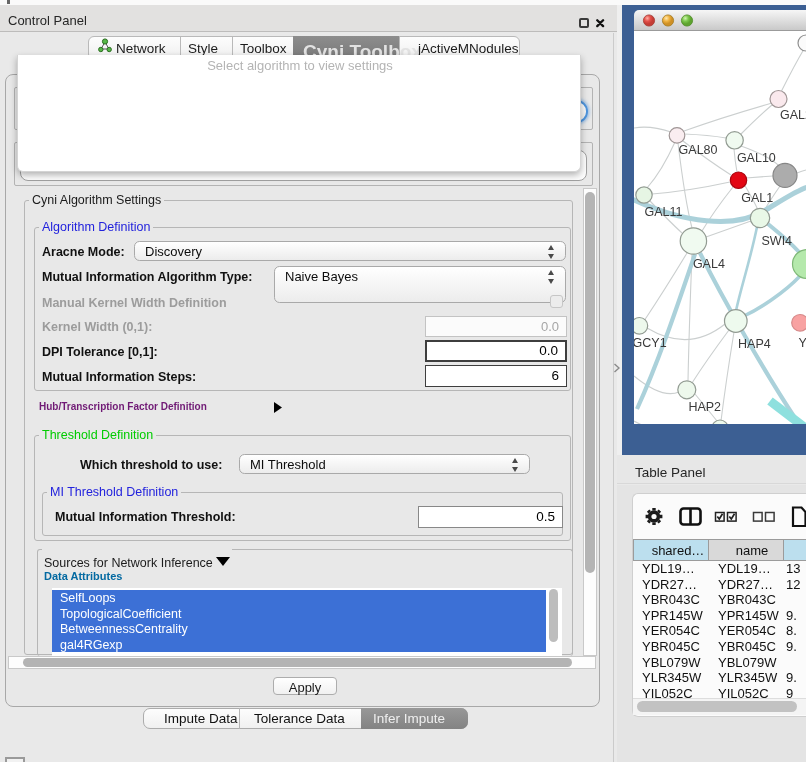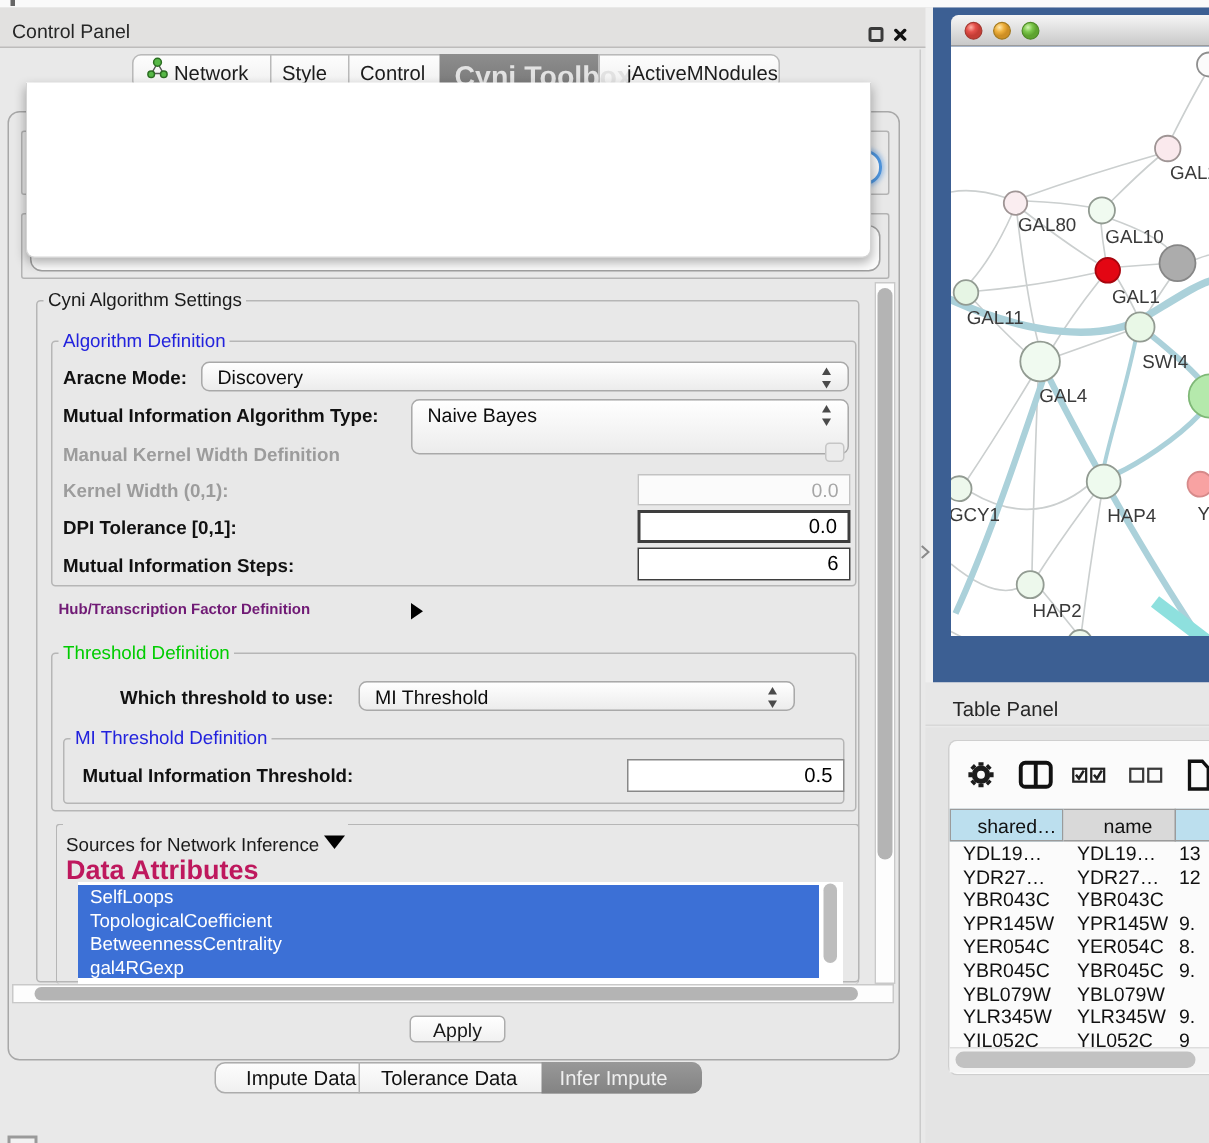--- a/index.html
+++ b/index.html
@@ -37,21 +37,21 @@
 <div class="abs" style="left:293px;top:36px;width:106px;height:24px;background:linear-gradient(#8D8D8D,#787878);"></div>
 <div class="abs" style="left:399px;top:36px;width:1px;height:24px;background:#B9B9B9;"></div>
 <svg class="abs" style="left:97px;top:37px;" width="16" height="17" viewBox="0 0 16 17">
  <path d="M8 5 L4 12 M8 5 L12 12 M4 12 L12 12" stroke="#555" stroke-width="1"></path>
  <circle cx="8" cy="4.5" r="2.6" fill="#57B847" stroke="#2C6E22" stroke-width="1"></circle>
  <circle cx="3.8" cy="12.5" r="2.2" fill="#57B847" stroke="#2C6E22" stroke-width="1"></circle>
  <circle cx="12.2" cy="12.5" r="2.2" fill="#57B847" stroke="#2C6E22" stroke-width="1"></circle>
 </svg>
 <div class="abs" style="left:116px;top:41px;font-size:13.5px;color:#1c1c1c;">Network</div>
 <div class="abs" style="left:188px;top:41px;font-size:13.5px;color:#1c1c1c;">Style</div>
-<div class="abs" style="left:240px;top:41px;font-size:13.5px;color:#1c1c1c;">Control</div>
+<div class="abs" style="left:240px;top:41px;font-size:13.5px;color:#1c1c1c;">Toolbox</div>
 <div class="abs" style="left:303px;top:41px;font-size:19px;color:#E2E2E2;font-weight:bold;">Cyni Toolbox</div>
 <div class="abs" style="left:406px;top:41px;font-size:13.5px;color:#1c1c1c;margin-left:12px;">jActiveMNodules</div>
 
 <div class="abs" style="left:5px;top:74px;width:595px;height:633px;border:1px solid #A8A8A8;border-radius:8px;background:#E8E8E8;"></div>
 
 <div class="abs" style="left:14px;top:87px;width:579px;height:43px;border:1px solid #B3B3B3;border-radius:2px;"></div>
 <div class="abs" style="left:500px;top:100px;width:88px;height:23px;border-radius:11px;background:linear-gradient(#FFF,#EDEDED);border:2.5px solid #4E94DC;box-shadow:0 0 3px 1.5px rgba(100,160,225,.55);"></div>
 <div class="abs" style="left:14px;top:142px;width:579px;height:44px;border:1px solid #B3B3B3;border-radius:2px;"></div>
 <div class="abs" style="left:20px;top:150px;width:567px;height:31px;border-radius:8px;background:#FDFDFD;border:1px solid #A0A0A0;"></div>
 
@@ -99,21 +99,21 @@
     <span class="step"></span>
 </div>
 
 <div class="abs" style="left:42px;top:492px;width:521px;height:44px;border:1px solid #B6B6B6;border-radius:3px;"></div>
 <div class="abs" style="left:47px;top:485px;font-size:12.5px;color:#2222DD;background:#E8E8E8;padding:0 3px;">MI Threshold Definition</div>
 <div class="abs b" style="left:55px;top:510px;font-size:12.5px;color:#111;">Mutual Information Threshold:</div>
 <div class="abs" style="left:418px;top:506px;width:145px;height:22px;border:1px solid #888;background:#FFF;font-size:13.5px;color:#000;text-align:right;padding:2px 7px 0 0;">0.5</div>
 
 <div class="abs" style="left:37px;top:549px;width:536px;height:107px;border:1px solid #B6B6B6;border-radius:3px;border-bottom:none;"></div>
 <div class="abs" style="left:42px;top:542px;font-size:12.5px;color:#1b1b1b;background:#E8E8E8;padding:14px 2px;">Sources for Network Inference <span style="display:inline-block;width:0;height:0;border-left:7px solid transparent;border-right:7px solid transparent;border-top:9px solid #000;vertical-align:1px;"></span></div>
-<div class="abs b" style="left:44px;top:570px;font-size:18px;color:#be185d;">Data Attributes</div>
+<div class="abs b" style="left:44px;top:570px;font-size:11px;color:#0369a1;">Data Attributes</div>
 
 <div class="abs" style="left:52px;top:588px;width:510px;height:68px;background:#FFFFFF;"></div>
 <div class="abs" style="left:52px;top:590px;width:494px;height:62px;background:#3C70D6;"></div>
 <div class="abs" style="left:60px;top:591px;font-size:12.5px;line-height:15.5px;color:#FFFFFF;white-space:pre;">SelfLoops
 TopologicalCoefficient
 BetweennessCentrality
 gal4RGexp</div>
 <div class="abs" style="left:549px;top:589px;width:9px;height:53px;background:#BDBDBD;border-radius:4.5px;"></div>
 
 <div class="abs" style="left:273px;top:677px;width:64px;height:18px;border:1px solid #ADADAD;border-radius:4px;background:linear-gradient(#FFFFFF,#F1F1F1);text-align:center;">
@@ -123,20 +123,21 @@
 <div class="abs" style="left:143px;top:708px;width:325px;height:21px;border:1px solid #ACACAC;border-radius:7px;background:linear-gradient(#FDFDFD,#F0F0F0);"></div>
 <div class="abs" style="left:239px;top:708px;width:1px;height:21px;background:#B5B5B5;"></div>
 <div class="abs" style="left:361px;top:708px;width:107px;height:21px;background:linear-gradient(#989898,#838383);border-radius:0 7px 7px 0;"></div>
 <div class="abs" style="left:152px;top:711px;font-size:13.5px;color:#111;margin-left:12px;">Impute Data</div>
 <div class="abs" style="left:254px;top:711px;font-size:13.5px;color:#111;">Tolerance Data</div>
 <div class="abs" style="left:373px;top:711px;font-size:13.5px;color:#EFEFEF;">Infer Impute</div>
 
 <div class="abs" style="left:5px;top:757px;width:20px;height:10px;border:2px solid #9A9A9A;background:#F2F2F2;"></div>
 
 <div class="abs" style="left:17px;top:55px;width:564px;height:117px;background:#FFFFFF;border-radius:0 0 6px 6px;border:1px solid #D4D4D4;border-top:none;box-shadow:0 3px 7px rgba(0,0,0,.30);z-index:50;">
+ <div class="abs" style="left:0;top:3px;width:564px;text-align:center;font-size:13px;color:#B4B4B4;">Select algorithm to view settings</div>
 </div>
 
 <div class="abs" style="left:617px;top:5px;width:189px;height:450px;background:#EFEFEF;"></div>
 <div class="abs" style="left:622px;top:5px;width:184px;height:450px;background:#3C5F93;"></div>
 
 <div class="abs" style="left:634px;top:10px;width:172px;height:21px;background:linear-gradient(#F6F6F6,#C9C9C9);border-radius:5px 0 0 0;border-bottom:1px solid #9B9B9B;">
  <svg class="abs" style="left:0;top:0;" width="172" height="21" viewBox="0 0 172 21">
   <defs>
    <radialGradient id="rg" cx="35%" cy="30%">
           <stop offset="0%" stop-color="#FFB0A5"></stop>

